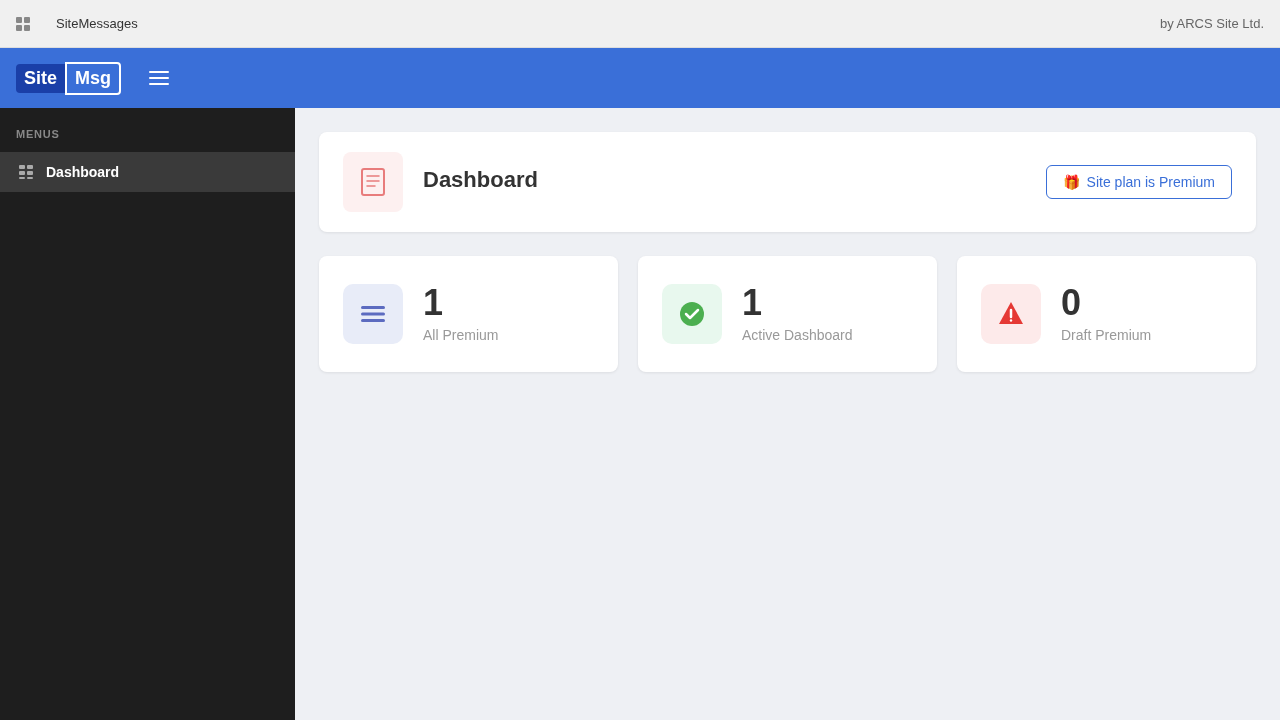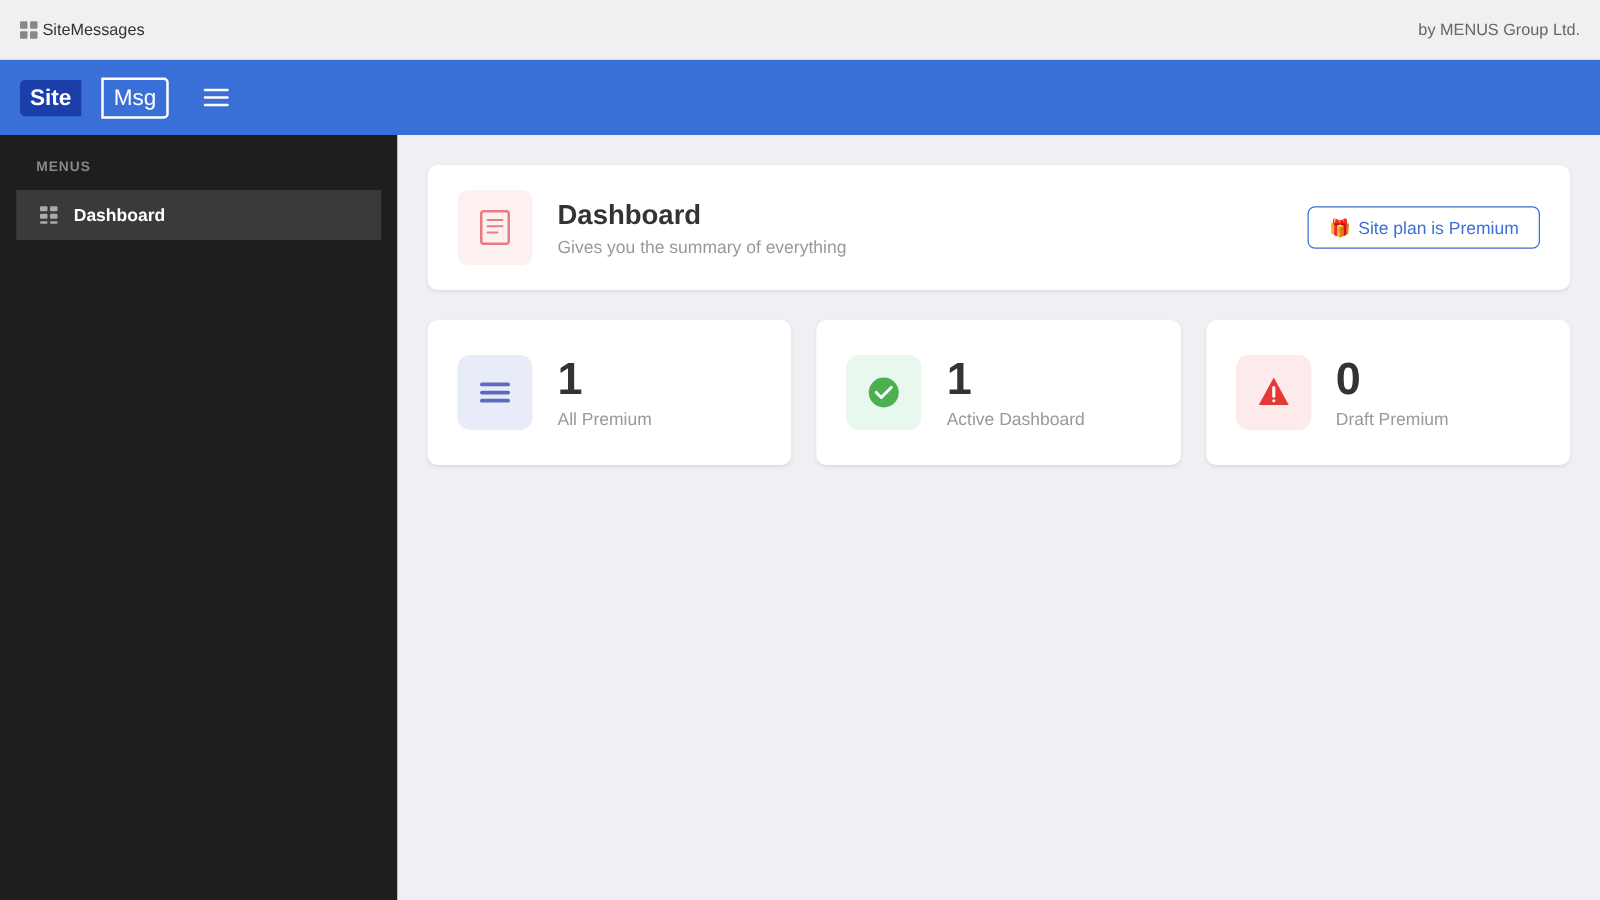--- a/index.html
+++ b/index.html
@@ -11,21 +11,21 @@
       background: #f0f0f0;
       border-bottom: 1px solid #ddd;
       display: flex;
       align-items: center;
       padding: 0 16px;
       justify-content: space-between;
     }
     .browser-bar-left {
       display: flex;
       align-items: center;
-      gap: 4px;
+      gap: 26px;
     }
     .browser-bar-icon {
       display: grid;
       grid-template-columns: 1fr 1fr;
       gap: 2px;
       width: 14px;
       height: 14px;
     }
     .browser-bar-icon span {
       background: #888;
@@ -54,34 +54,34 @@
       background: #3a6fd8;
       height: 60px;
       display: flex;
       align-items: center;
       padding: 0 16px;
       gap: 16px;
     }
     .logo {
       display: flex;
       align-items: center;
-      gap: 16px;
+      gap: 0;
     }
     .logo-site {
       background: #1a3fa8;
       color: white;
       font-weight: 800;
       font-size: 18px;
       padding: 4px 8px;
       border-radius: 4px 0 0 4px;
     }
     .logo-msg {
       background: #3a6fd8;
       color: white;
-      font-weight: 400;
+      font-weight: 700;
       font-size: 18px;
       padding: 4px 8px;
       border: 2px solid white;
       border-radius: 0 4px 4px 0;
     }
     .hamburger-btn {
       background: none;
       border: none;
       cursor: pointer;
       display: flex;
@@ -100,24 +100,24 @@
 
     
     .app-body {
       display: flex;
       flex: 1;
       overflow: hidden;
     }
 
     
     .sidebar {
-      width: 318px;
+      width: 295px;
       background: #1e1e1e;
       flex-shrink: 0;
-      padding: 20px 13px;
+      padding: 20px 0;
     }
     .sidebar-menus-label {
       color: #888;
       font-size: 11px;
       font-weight: 600;
       text-transform: uppercase;
       letter-spacing: 0.8px;
       padding: 0 16px 12px;
     }
     .sidebar-item {
@@ -264,21 +264,21 @@
 <div class="browser-bar">
   <div class="browser-bar-left">
     <div class="browser-bar-icon">
       <span></span>
         <span></span>
         <span></span>
         <span></span>
     </div>
     <span class="browser-bar-title">SiteMessages</span>
   </div>
-  <div class="browser-bar-right">by MENUS Group Ltd.</div>
+  <div class="browser-bar-right">by ARCS Site Ltd.</div>
 </div>
 
 <div class="app-wrapper">
 
   <header class="app-header">
     <div class="logo">
       <span class="logo-site">Site</span>
         <span class="logo-msg">Msg</span>
     </div>
     <button class="hamburger-btn" aria-label="menu">
@@ -316,21 +316,20 @@
           <div class="dashboard-icon-box">
             <svg viewBox="0 0 32 32" fill="none" xmlns="http://www.w3.org/2000/svg">
               <rect x="5" y="3" width="22" height="26" rx="2" stroke="#e87c7c" stroke-width="2" fill="none"></rect>
               <line x1="10" y1="10" x2="22" y2="10" stroke="#e87c7c" stroke-width="1.5" stroke-linecap="round"></line>
               <line x1="10" y1="15" x2="22" y2="15" stroke="#e87c7c" stroke-width="1.5" stroke-linecap="round"></line>
               <line x1="10" y1="20" x2="18" y2="20" stroke="#e87c7c" stroke-width="1.5" stroke-linecap="round"></line>
             </svg>
           </div>
           <div>
             <div class="dashboard-title">Dashboard</div>
-            <div class="dashboard-subtitle">Gives you the summary of everything</div>
           </div>
         </div>
         <button class="plan-btn">
           <span>🎁</span>
           <span>Site plan is Premium</span>
         </button>
       </div>
 
       <div class="stats-grid">
 

